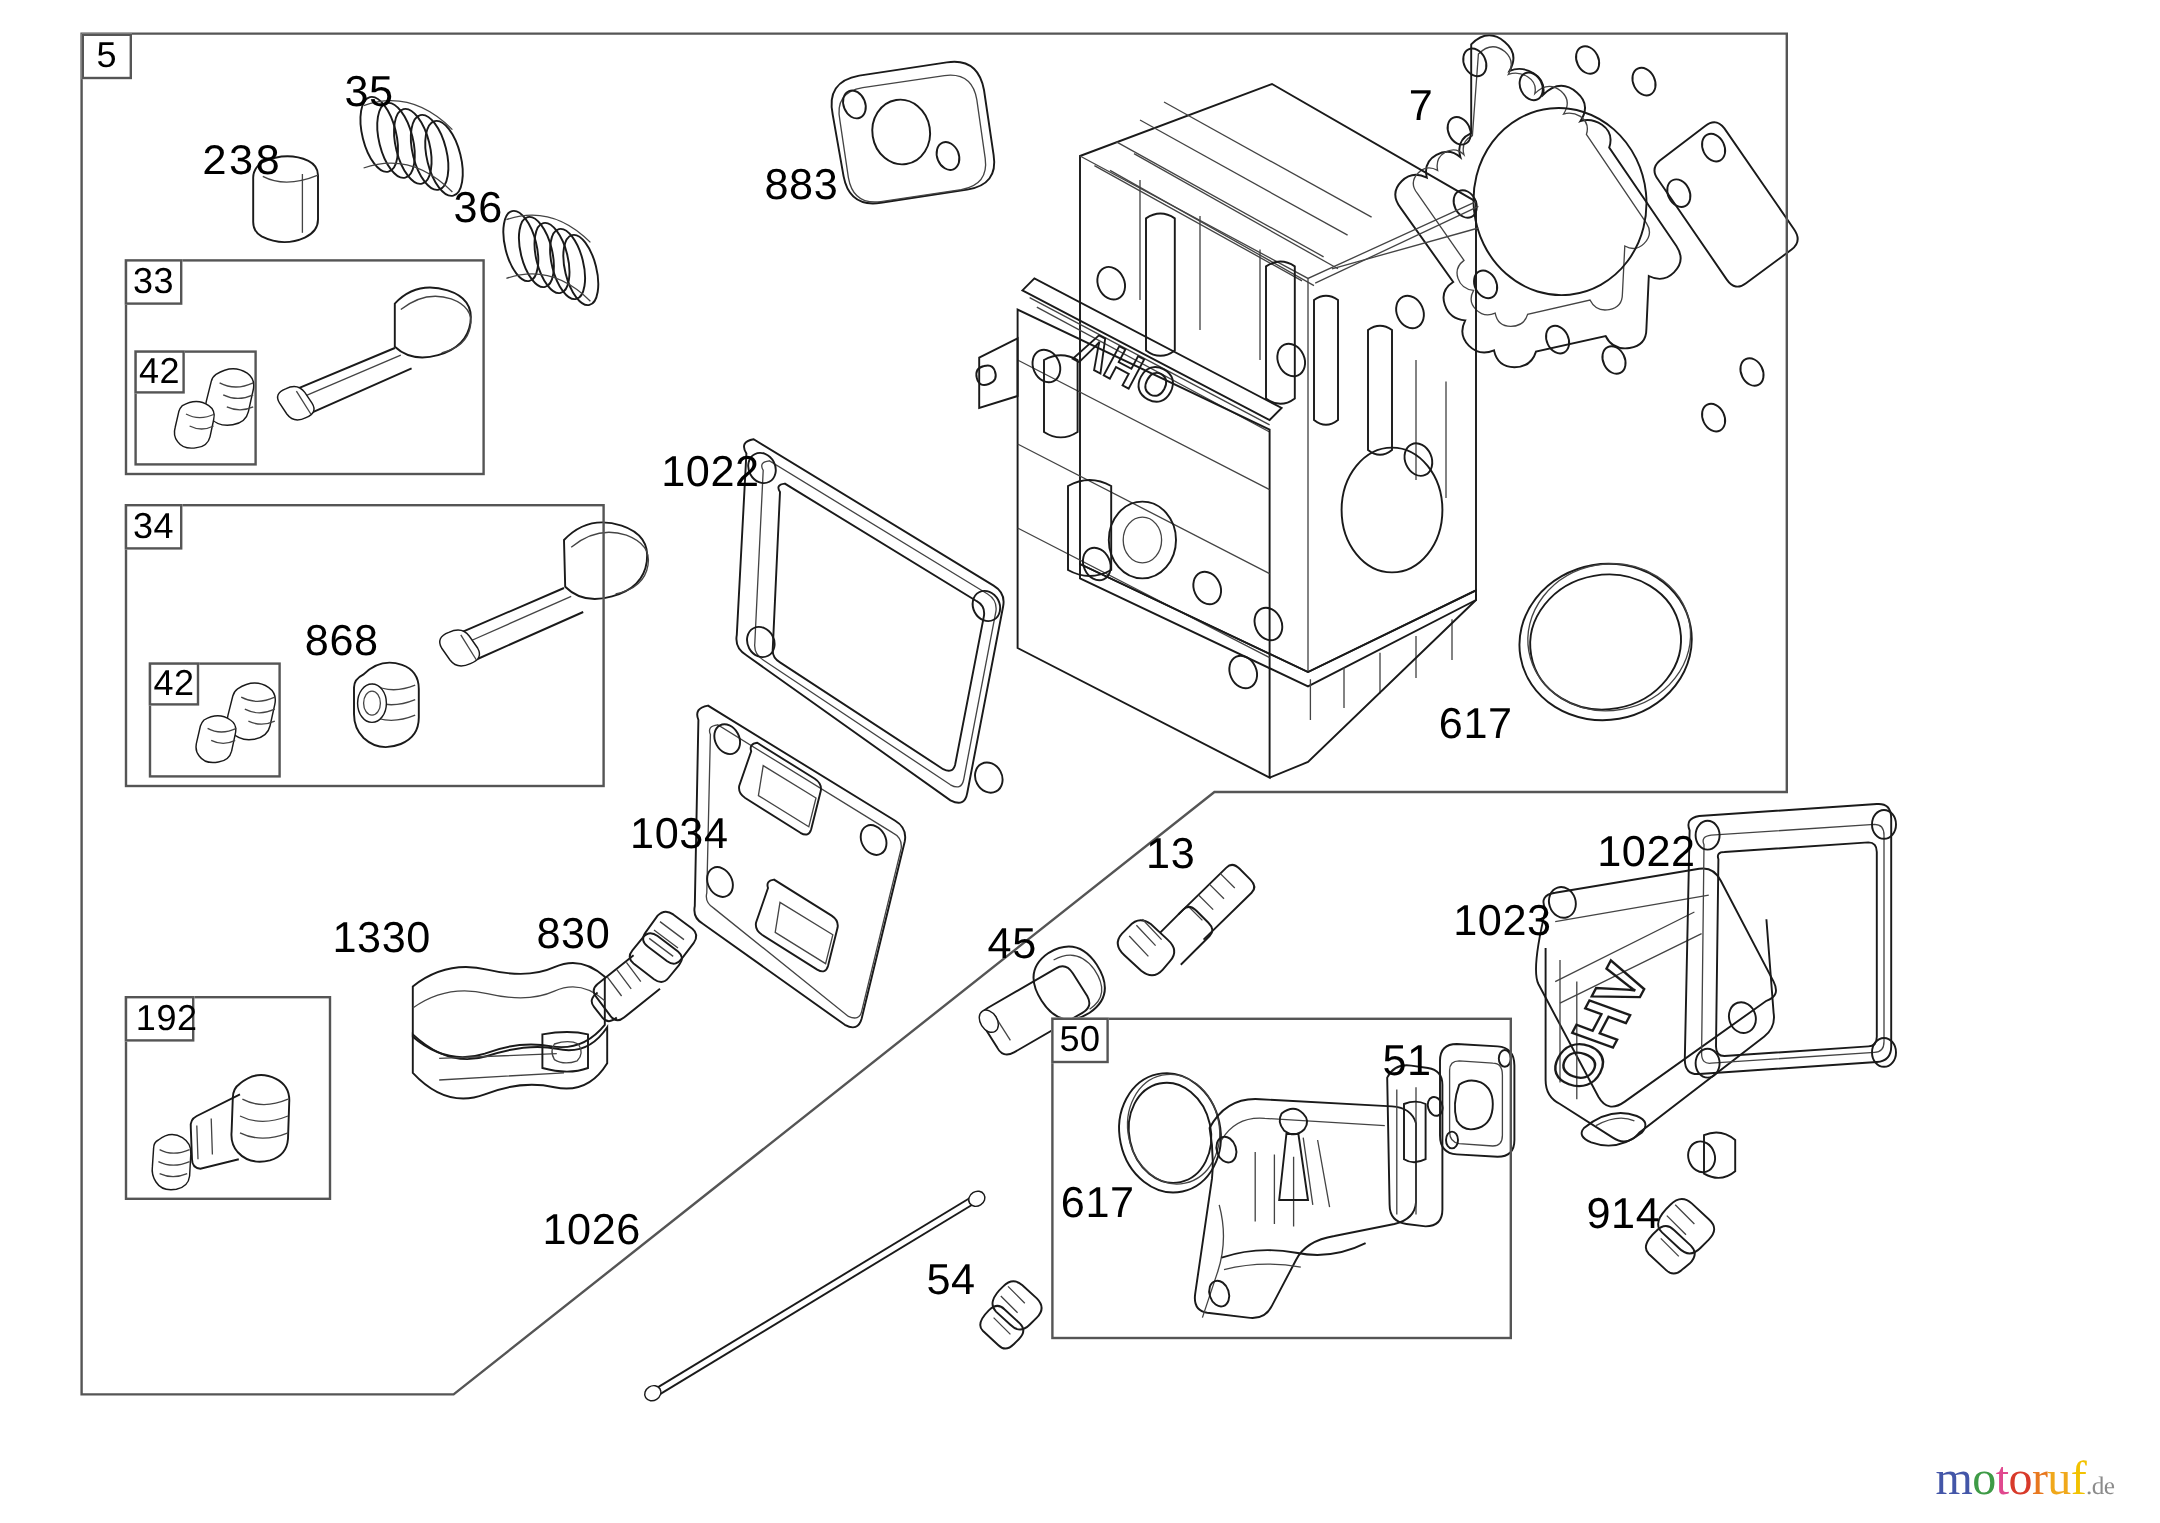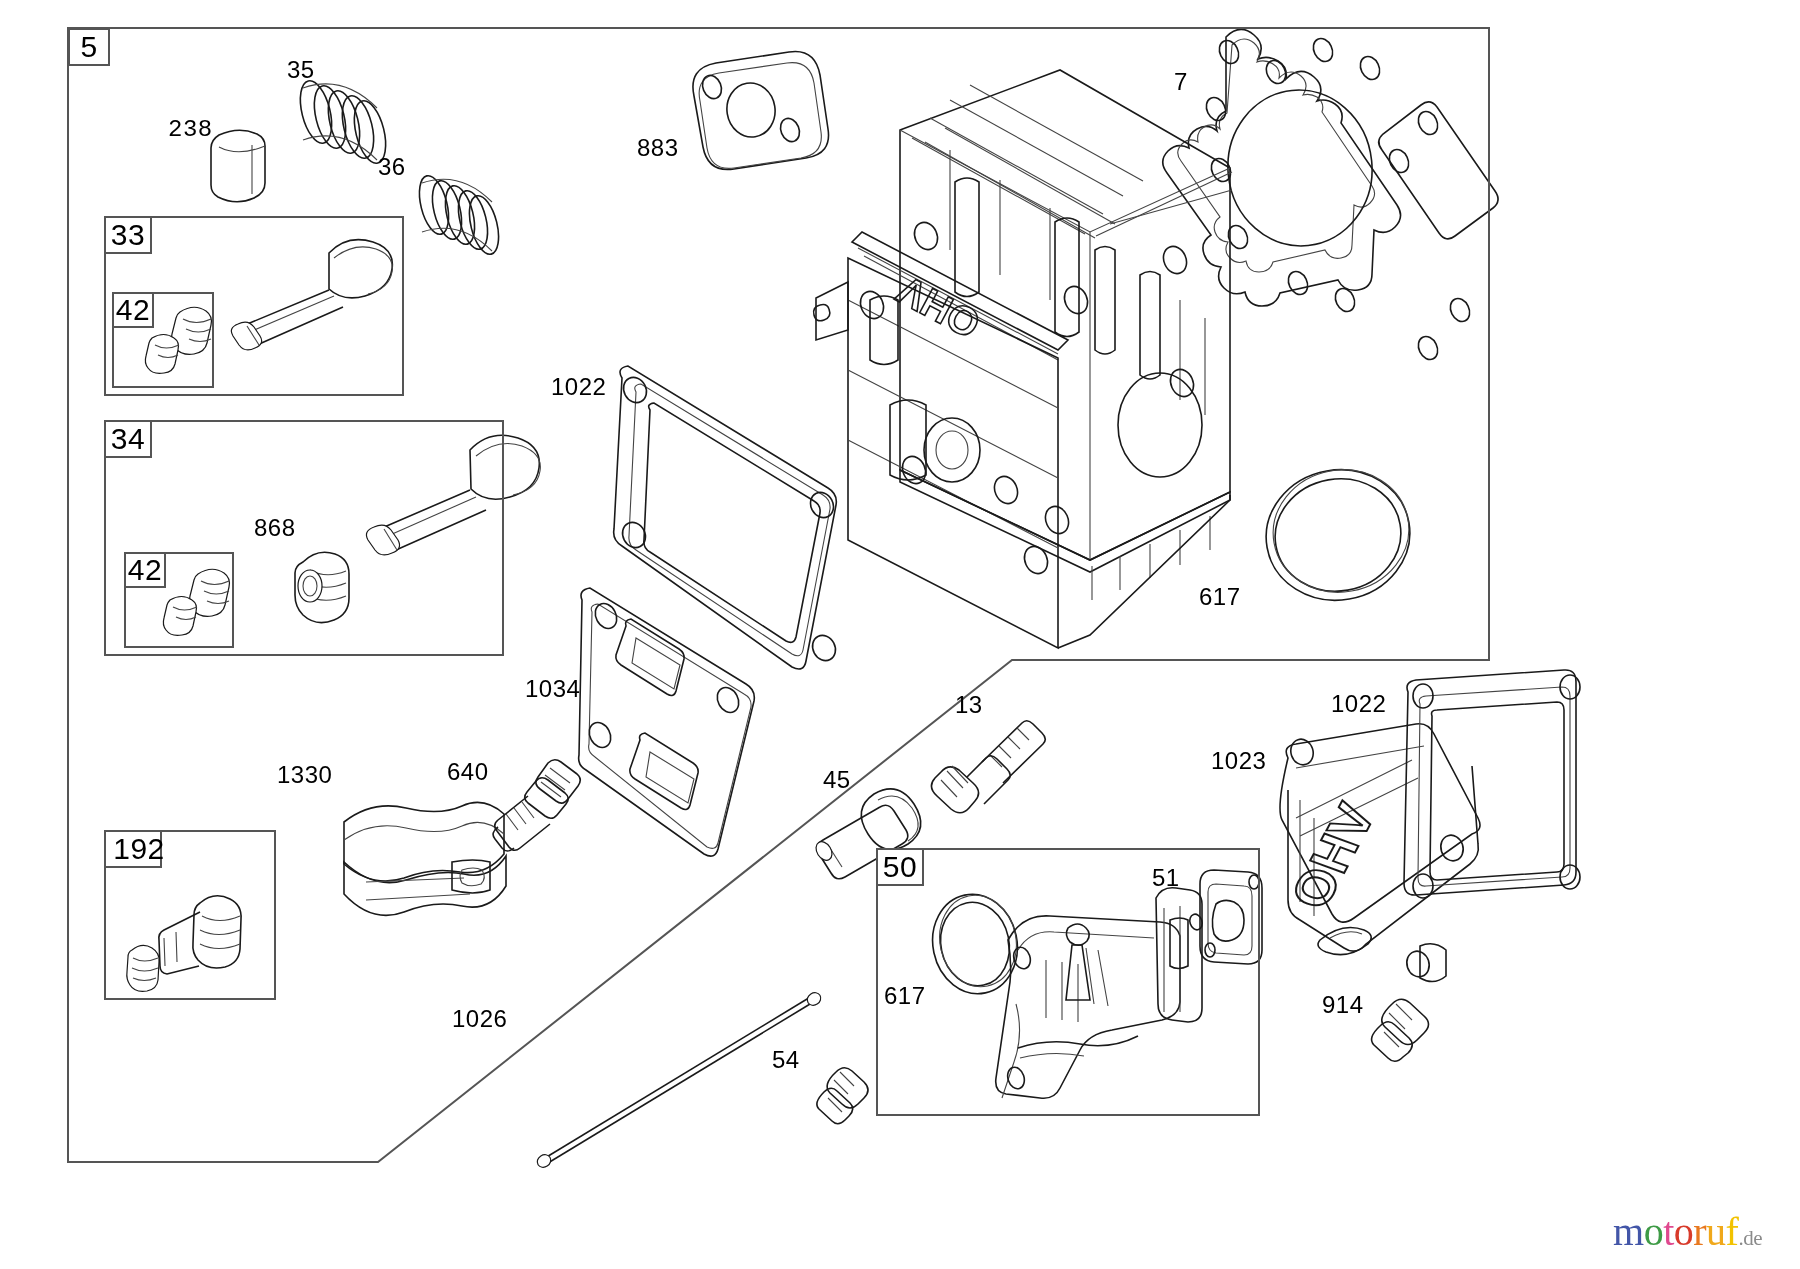--- a/index.html
+++ b/index.html
@@ -41,21 +41,21 @@
   
   #frame5-svg {
     position: absolute;
     left: 0; top: 0;
     width: 1800px; height: 1269px;
     pointer-events: none;
   }
   
   .lbl {
     position: absolute;
-    font-size: 24px;
+    font-size: 36px;
     color: #000000;
     white-space: nowrap;
     line-height: 1;
     letter-spacing: 0.5px;
   }
   .caption {
     position: absolute;
     font-size: 31px;
     color: #000000;
     white-space: nowrap;
@@ -467,21 +467,21 @@
   <div class="lbl" style="left:287px;  top:58px;">35</div>
   <div class="lbl" style="left:168px;  top:118px;font-family:Liberation Mono, monospace;">238</div>
   <div class="lbl" style="left:378px;  top:155px;">36</div>
   <div class="lbl" style="left:637px;  top:136px;">883</div>
   <div class="lbl" style="left:1174px; top:70px;">7</div>
   <div class="lbl" style="left:1199px; top:585px;">617</div>
   <div class="lbl" style="left:551px;  top:375px;">1022</div>
   <div class="lbl" style="left:254px;  top:516px;">868</div>
   <div class="lbl" style="left:525px;  top:677px;">1034</div>
   <div class="lbl" style="left:277px;  top:763px;">1330</div>
-  <div class="lbl" style="left:447px;  top:760px;">640</div>
+  <div class="lbl" style="left:447px;  top:760px;">830</div>
   <div class="lbl" style="left:452px;  top:1007px;">1026</div>
   <div class="lbl" style="left:823px;  top:768px;">45</div>
   <div class="lbl" style="left:955px;  top:693px;">13</div>
   <div class="lbl" style="left:1152px; top:866px;">51</div>
   <div class="lbl" style="left:884px; top:984px;">617</div>
   <div class="lbl" style="left:772px;  top:1048px;">54</div>
   <div class="lbl" style="left:1211px; top:749px;">1023</div>
   <div class="lbl" style="left:1331px; top:692px;">1022</div>
   <div class="lbl" style="left:1322px; top:993px;">914</div>
 

